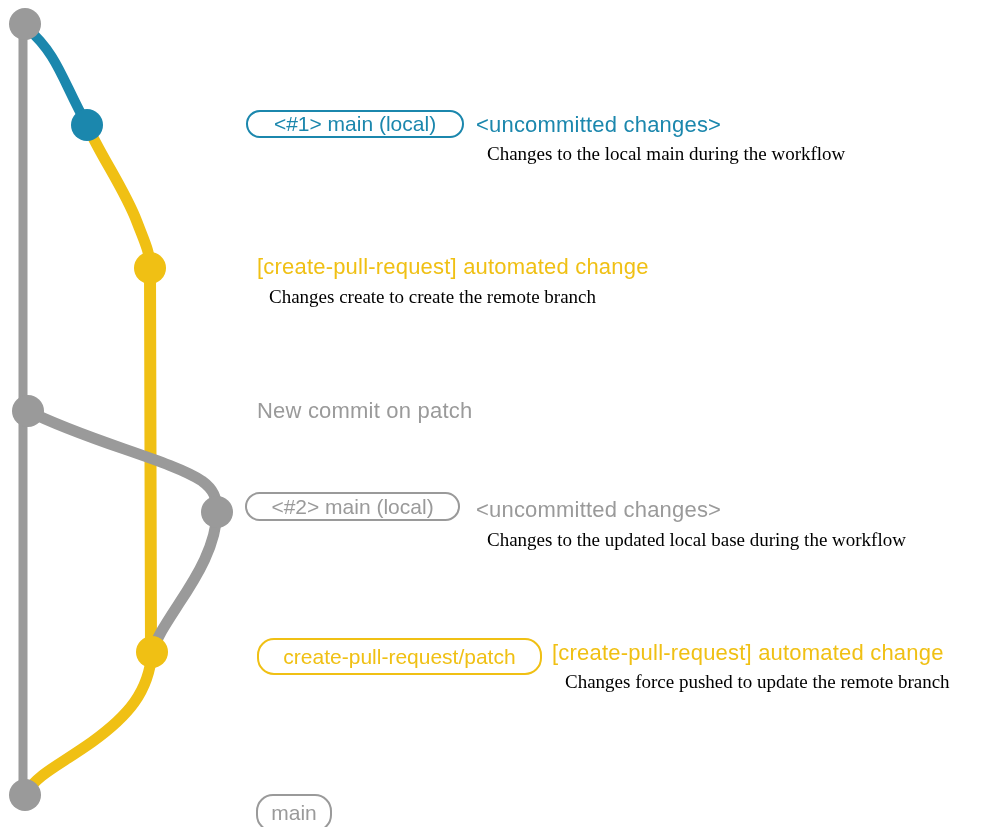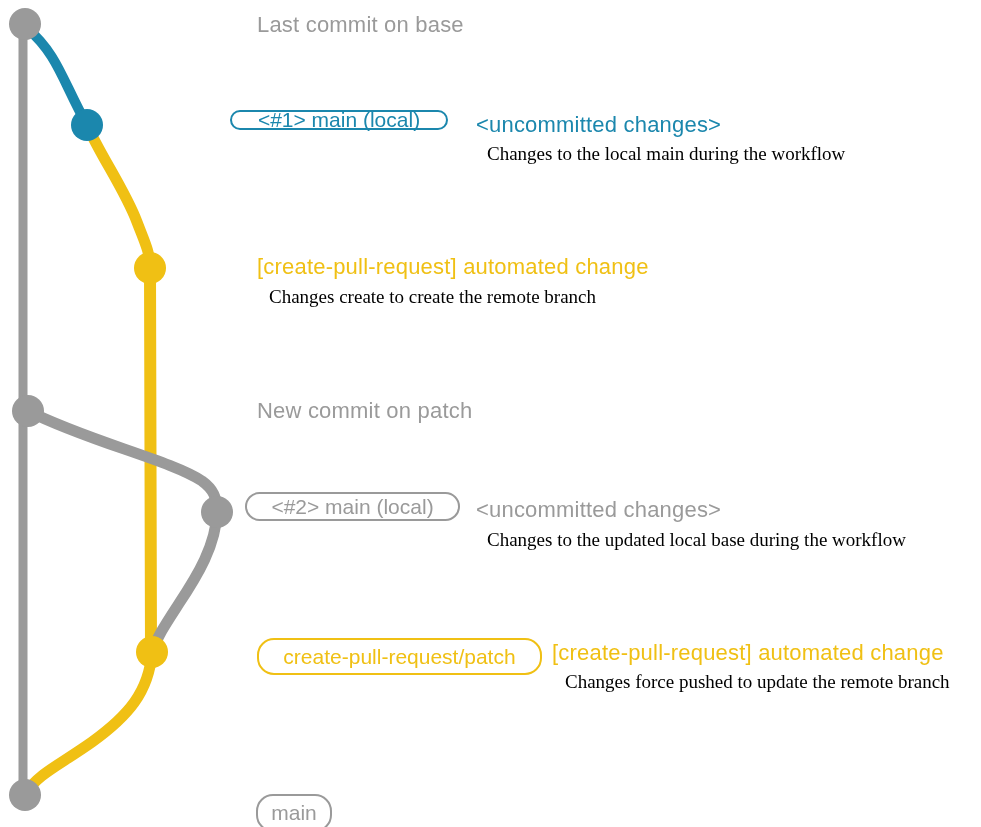--- a/index.html
+++ b/index.html
@@ -77,23 +77,22 @@
         <circle cx="25" cy="24" r="16" fill="#9a9a9a"></circle>
         <circle cx="87" cy="125" r="16" fill="#1b87ad"></circle>
         <circle cx="150" cy="268" r="16" fill="#f0c014"></circle>
         <circle cx="28" cy="411" r="16" fill="#9a9a9a"></circle>
         <circle cx="217" cy="512" r="16" fill="#9a9a9a"></circle>
         <circle cx="152" cy="652" r="16" fill="#f0c014"></circle>
         <circle cx="25" cy="795" r="16" fill="#9a9a9a"></circle>
       </g>
   </svg>
 
-  <div class="label gray-text" style="left:257px; top:13px">Last commit on base</div>
 
-  <div class="badge blue" style="left:230px; top:110px; width:218px; height:20px">&lt;#1&gt; main (local)</div>
+  <div class="badge blue" style="left:246px; top:110px; width:218px; height:28px">&lt;#1&gt; main (local)</div>
 
   <div class="label blue-text" style="left:476px; top:113px">&lt;uncommitted changes&gt;</div>
 
   <div class="desc" style="left:487px; top:143px">Changes to the local main during the workflow</div>
 
   <div class="label yellow-text" style="left:257px; top:255px">[create-pull-request] automated change</div>
 
   <div class="desc" style="left:269px; top:286px">Changes create to create the remote branch</div>
 
   <div class="label gray-text" style="left:257px; top:399px">New commit on patch</div>

